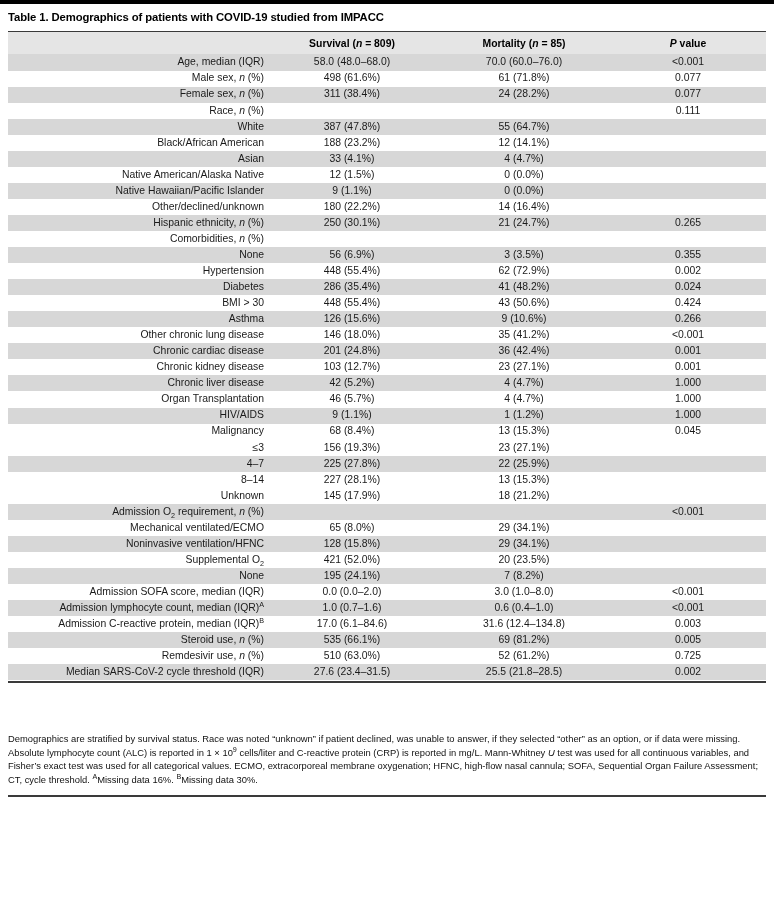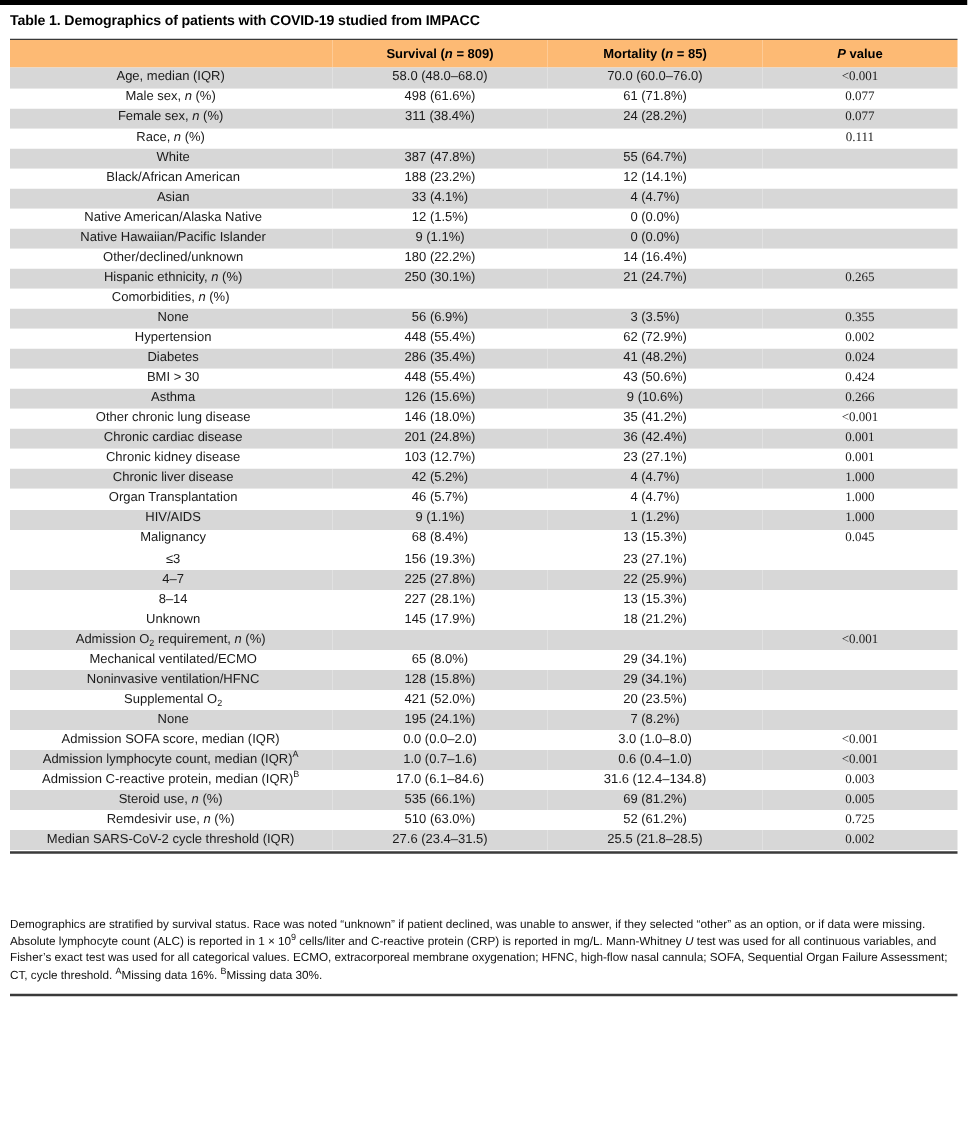--- a/index.html
+++ b/index.html
@@ -54,44 +54,44 @@
   table.demographics col.c-surv   { width: 172px; }
   table.demographics col.c-mort   { width: 172px; }
   table.demographics col.c-pval   { width: 156px; }
 
   thead th {
     font-weight: bold;
     font-size: 10.4px;
     text-align: center;
     padding: 6px 2px 5px 2px;
     vertical-align: bottom;
-    background: #fdba74;
+    background: #e5e5e5;
     color: #000000;
     margin-top: 32px;
   }
   thead th.th-label { text-align: left; }
 
   tbody tr.shade td { background: #d7d7d7; }
   tbody tr.plain td { background: #ffffff; }
 
   tbody td {
     padding: 1.9px 2px 1.9px 2px;
     line-height: 1.18;
     vertical-align: middle;
     height: 12px;
   }
   td.label {
-    text-align: center;
+    text-align: right;
     padding-left: 1px;
     white-space: nowrap;
     margin-left: 28px;
   }
   td.label.indent { padding-left: 5px; }
   td.num { text-align: center; }
-  td.pval { text-align: center; font-family: Liberation Serif, serif; }
+  td.pval { text-align: center; }
 
   i, em { font-style: italic; }
   sup { font-size: 7.2px; vertical-align: super; line-height: 0; }
   sub { font-size: 7.2px; vertical-align: sub; line-height: 0; }
 
   .rule-foot {
     height: 1.5px;
     background: #3a3a3a;
     margin-top: 1px;
   }

